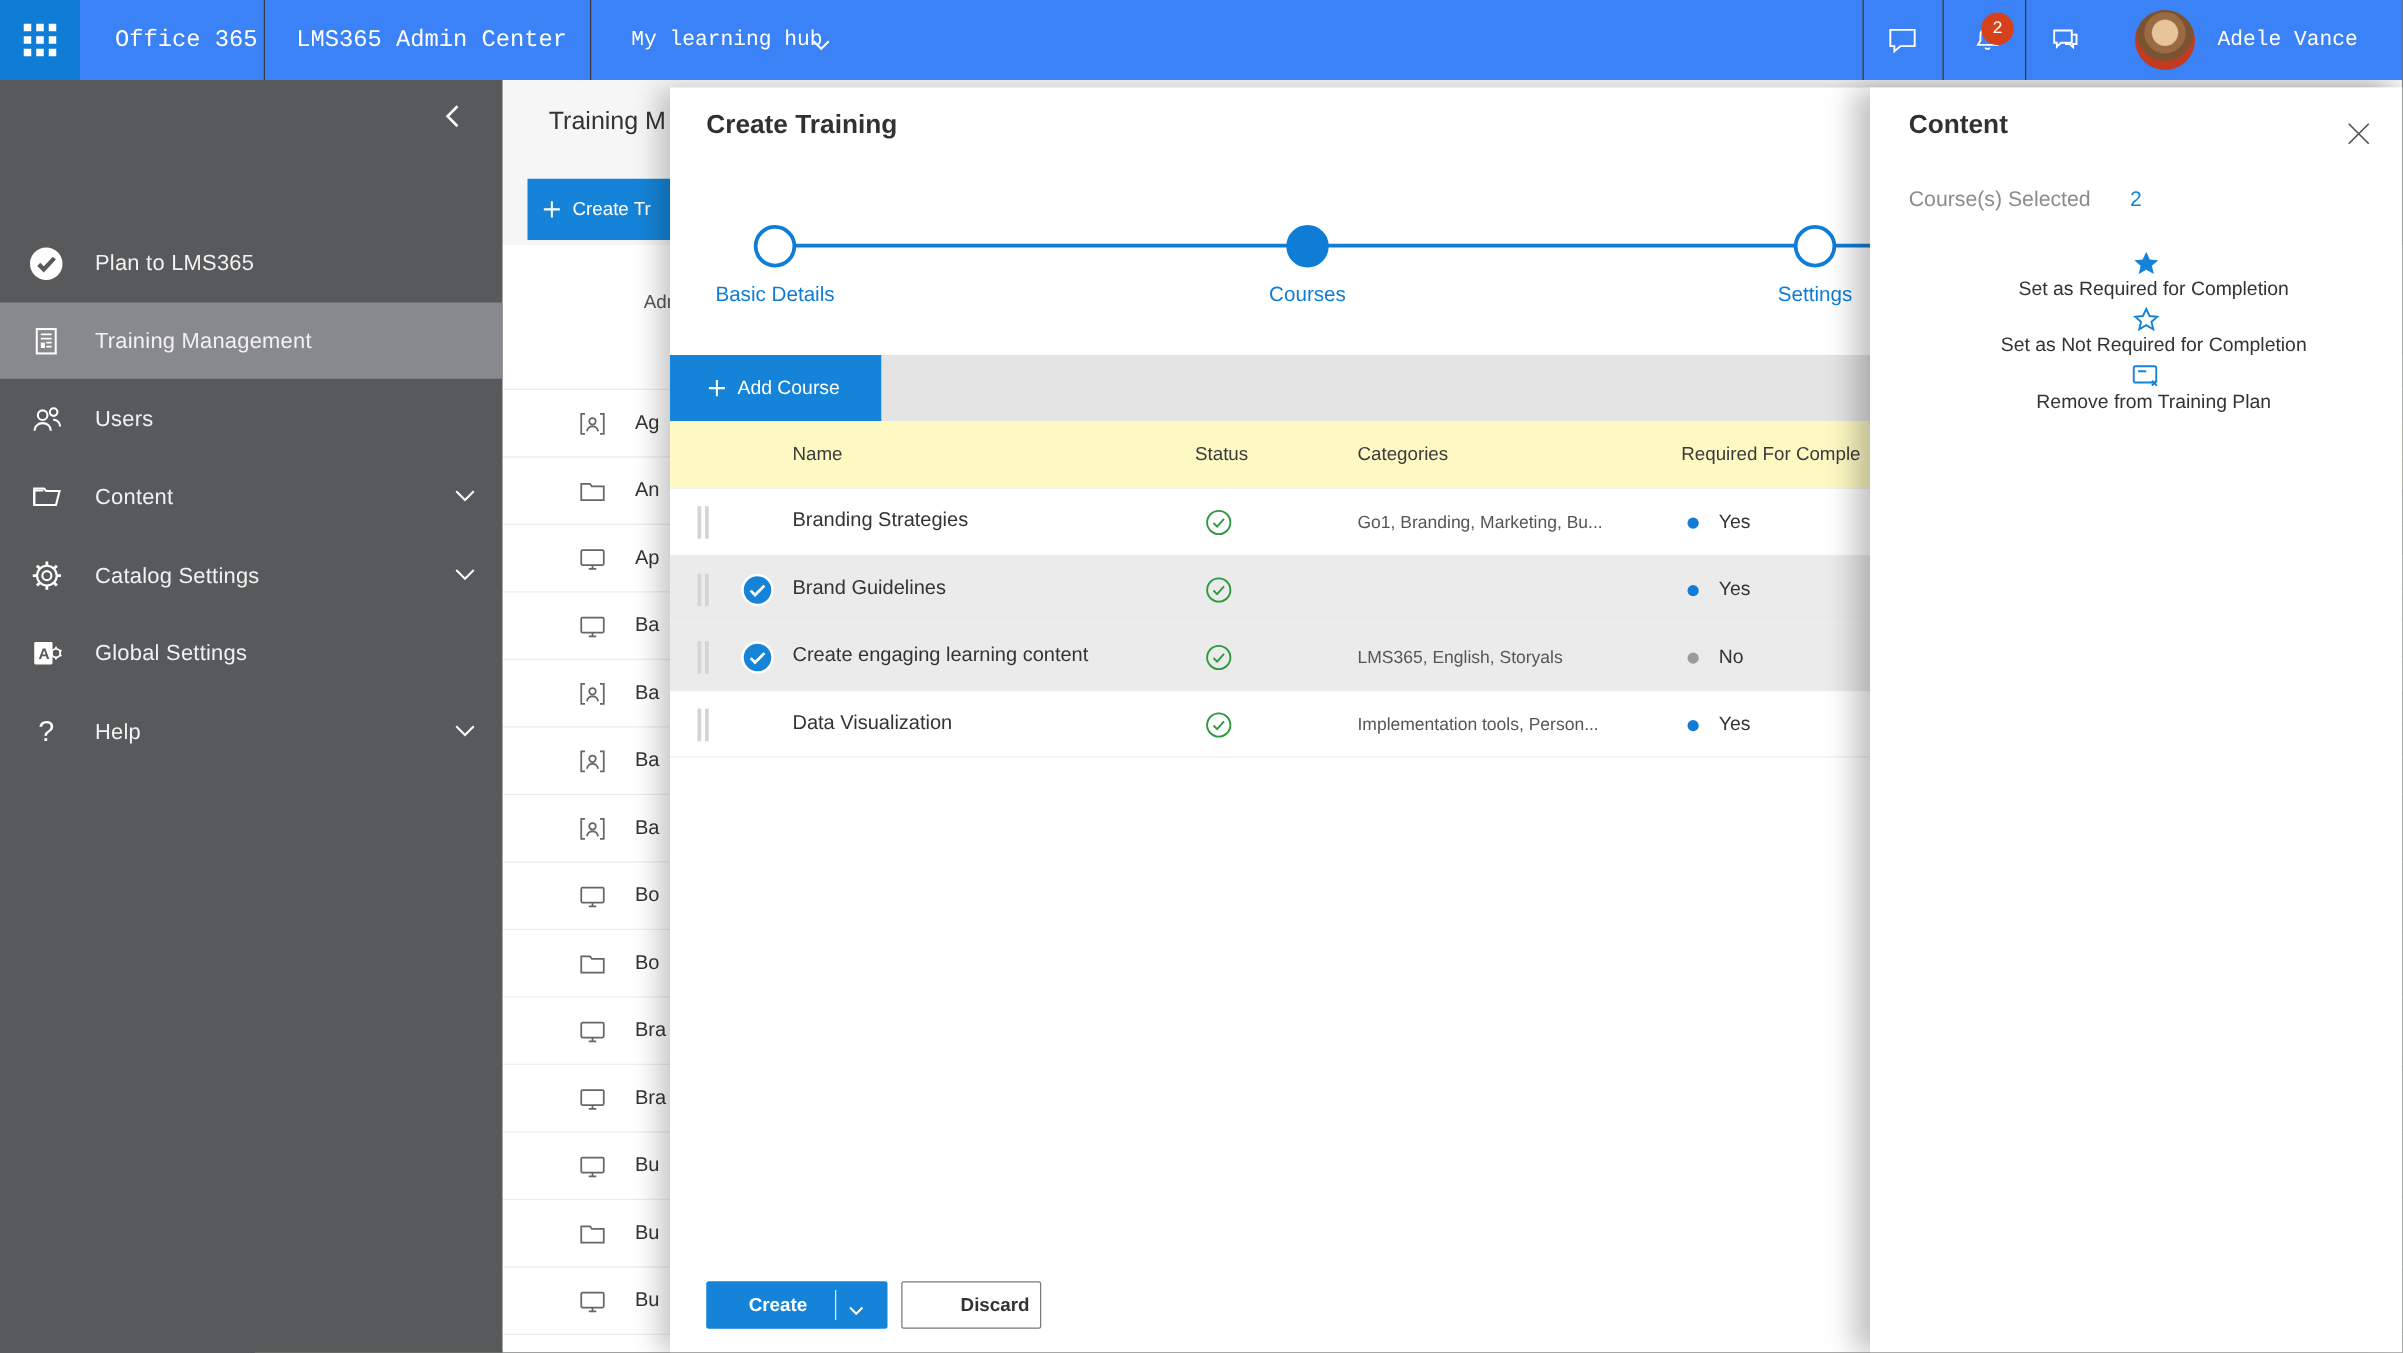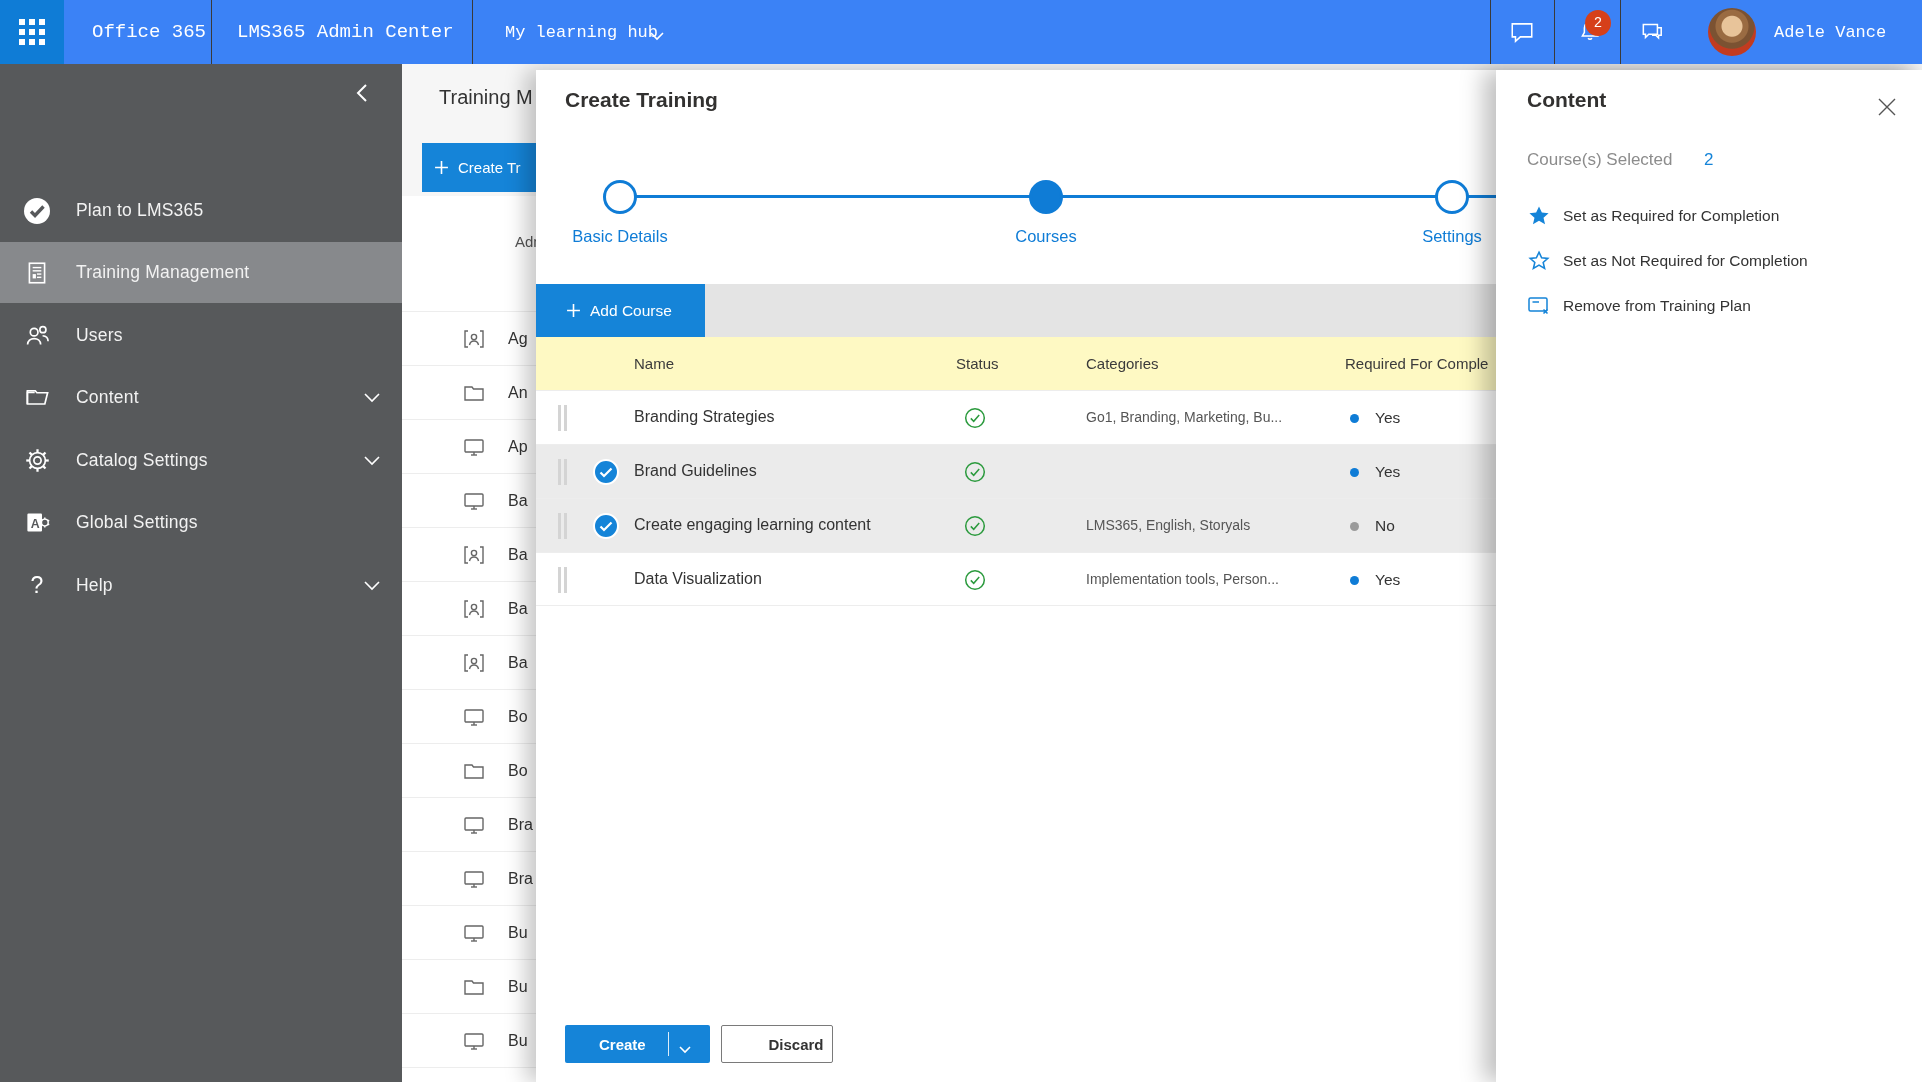--- a/index.html
+++ b/index.html
@@ -75,21 +75,21 @@
   .btn-discard{position:absolute;left:185px;top:955px;width:112px;height:38px;background:#fff;border:1px solid #7a7a7a;border-radius:2px;
                color:#333;font-size:15px;font-weight:600;display:flex;align-items:center;justify-content:center;cursor:pointer;padding-left:38px;}
 
   
   .panel{position:absolute;left:1496px;top:70px;width:426px;height:1012px;background:#fff;z-index:40;
          box-shadow:-12px 0 22px rgba(0,0,0,.25);}
   .ptitle{position:absolute;left:31px;top:18px;font-size:21px;font-weight:600;color:#323130;}
   .pclose{position:absolute;left:378px;top:24px;width:26px;height:26px;display:flex;align-items:center;justify-content:center;cursor:pointer;}
   .psel{position:absolute;left:31px;top:80px;font-size:17px;color:#8c8c8c;}
   .pselcount{position:absolute;left:208px;top:80px;font-size:17px;color:#1584d8;}
-  .pitem{position:absolute;left:31px;width:380px;height:34px;display:flex;align-items:center;cursor:pointer;}
+  .pitem{position:absolute;left:31px;width:380px;height:34px;display:flex;align-items:center;cursor:pointer;flex-direction:column;}
   .pitem .pic{width:24px;height:24px;flex:none;display:flex;align-items:center;justify-content:center;}
   .pitem .ptxt{margin-left:12px;font-size:15.5px;color:#333;white-space:nowrap;}
 </style>
 </head>
 <body>
 
 <div class="app">
 
   <div class="topbar">
     <div class="waffle">

